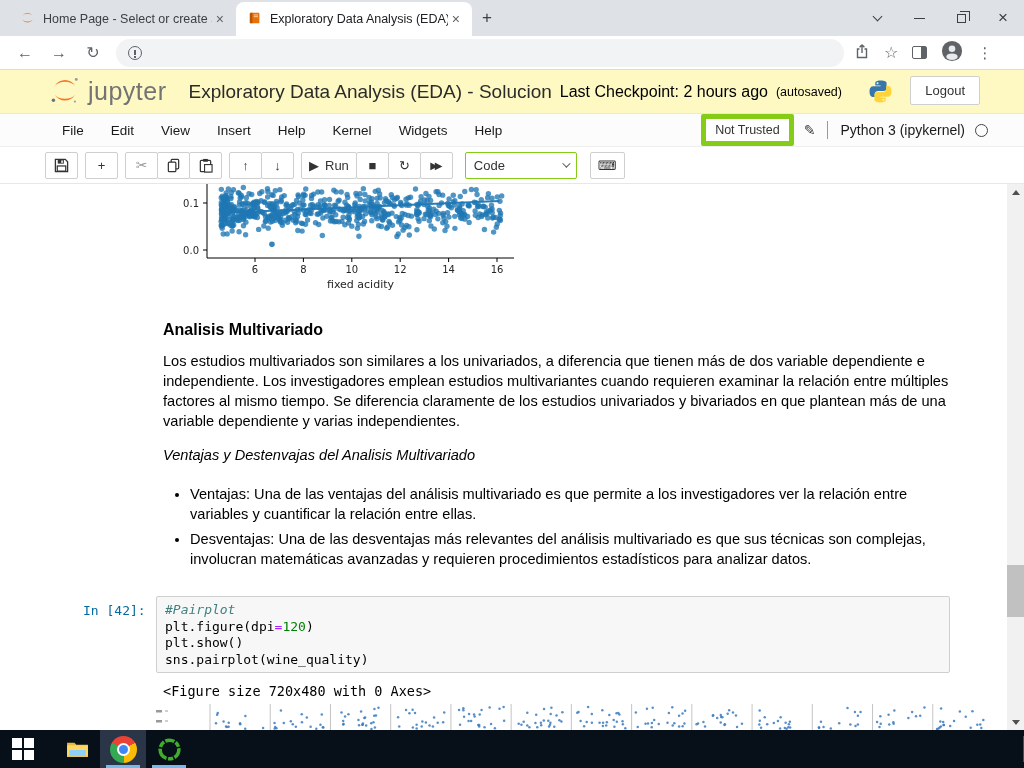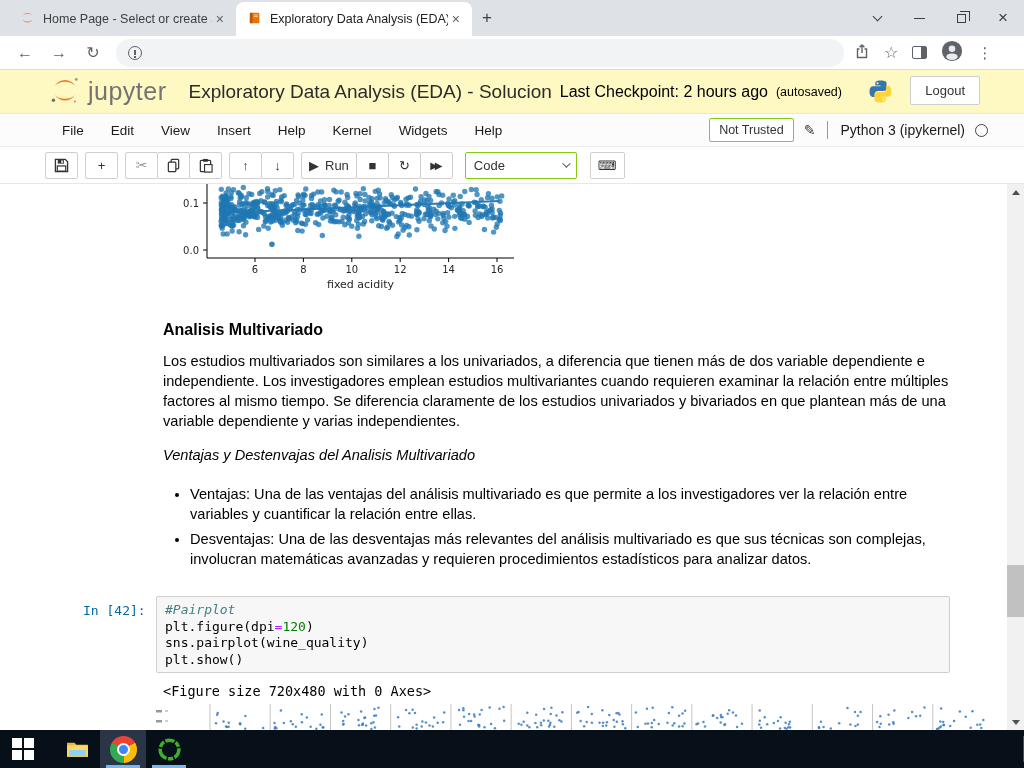--- a/index.html
+++ b/index.html
@@ -46,21 +46,21 @@
   .jp-checkpoint { font-size:16px; color:#000; margin-left:8px; white-space:nowrap; }
   .jp-autosaved { font-size:12.5px; color:#000; margin-left:8px; }
   .py-logo { position:absolute; right:130px; top:8px; }
   .logout-btn { position:absolute; right:44px; top:6px; border:1px solid #cfcfcf; border-radius:2px; background:#fff; font-size:13px; color:#333; padding:6px 14px; font-family:inherit; }
 
   
   .jp-menubar { position:absolute; top:113px; left:0; width:1024px; height:34px; background:#fcfcfc; border-top:1px solid #e7e7e7; border-bottom:1px solid #eee; display:flex; align-items:center; }
   .menu-item { font-size:13.5px; color:#1a1a1a; margin-right:27px; }
   .menu-item:first-child { margin-left:62px; }
   .menubar-right { margin-left:auto; display:flex; align-items:center; margin-right:36px; gap:10px; }
-  .not-trusted { border:1px solid #84cc16; border-radius:2px; background:#fff; font-size:12.5px; color:#333; padding:4px 9px; font-family:inherit; }
+  .not-trusted { border:5px solid #84cc16; border-radius:2px; background:#fff; font-size:12.5px; color:#333; padding:4px 9px; font-family:inherit; }
   .pencil { font-size:14px; color:#333; }
   .vsep { width:1px; height:18px; background:#999; margin:0 2px; }
   .kernel-name { font-size:14px; color:#1a1a1a; }
   .kernel-circle { width:13px; height:13px; border:1.6px solid #444; border-radius:50%; }
 
   
   .jp-toolbar { position:absolute; top:147px; left:0; width:1024px; height:37px; background:#fff; border-bottom:1px solid #e7e7e7; display:flex; align-items:center; }
   .tb-group { display:flex; margin-left:7px; }
   .tb-group:first-child { margin-left:45px; }
   .tb-btn { min-width:33px; height:27px; background:#fff; border:1px solid #cfcfcf; border-radius:2px; display:flex; align-items:center; justify-content:center; font-size:13px; color:#333; margin-left:-1px; padding:0 7px; font-family:inherit; }
@@ -935,22 +935,22 @@
     <ul class="md-bullets">
       <li>Ventajas: Una de las ventajas del análisis multivariado es que permite a los investigadores ver la relación entre variables y cuantificar la relación entre ellas.</li>
       <li>Desventajas: Una de las desventajas más relevantes del análisis multivariado es que sus técnicas son complejas, involucran matemáticas avanzadas y requieren procedimientos estadísticos para analizar datos.</li>
     </ul>
 
     <div class="code-prompt">In [42]:</div>
     <div class="code-box">
       <div>
           <div class="cm-line"><span class="tok-com">#Pairplot</span></div>
           <div class="cm-line"><span class="tok-pln">plt.figure(dpi</span><span class="tok-op">=</span><span class="tok-num">120</span><span class="tok-pln">)</span></div>
+          <div class="cm-line"><span class="tok-pln">plt.show()</span></div>
           <div class="cm-line"><span class="tok-pln">sns.pairplot(wine_quality)</span></div>
-          <div class="cm-line"><span class="tok-pln">plt.show()</span></div>
         </div>
     </div>
     <div class="code-output">&lt;Figure size 720x480 with 0 Axes&gt;</div>
 
     <svg id="pairplot-svg" width="845" height="26">
         <rect x="8" y="6" width="6" height="2.5" fill="#999"></rect>
         <rect x="8" y="16" width="6" height="2.5" fill="#999"></rect>
         <line x1="17" y1="7" x2="20" y2="7" stroke="#888" stroke-width="0.8"></line>
         <line x1="17" y1="17" x2="20" y2="17" stroke="#888" stroke-width="0.8"></line>
         <line x1="62" y1="0" x2="62" y2="26" stroke="#aaa" stroke-width="0.7"></line>

